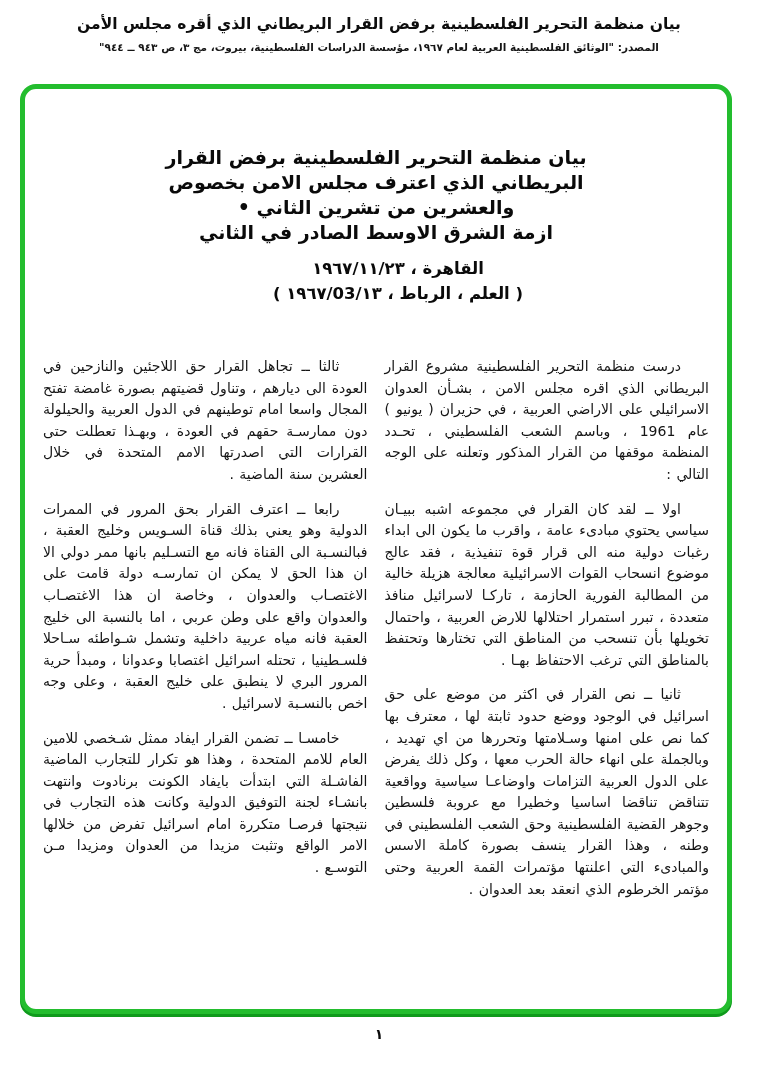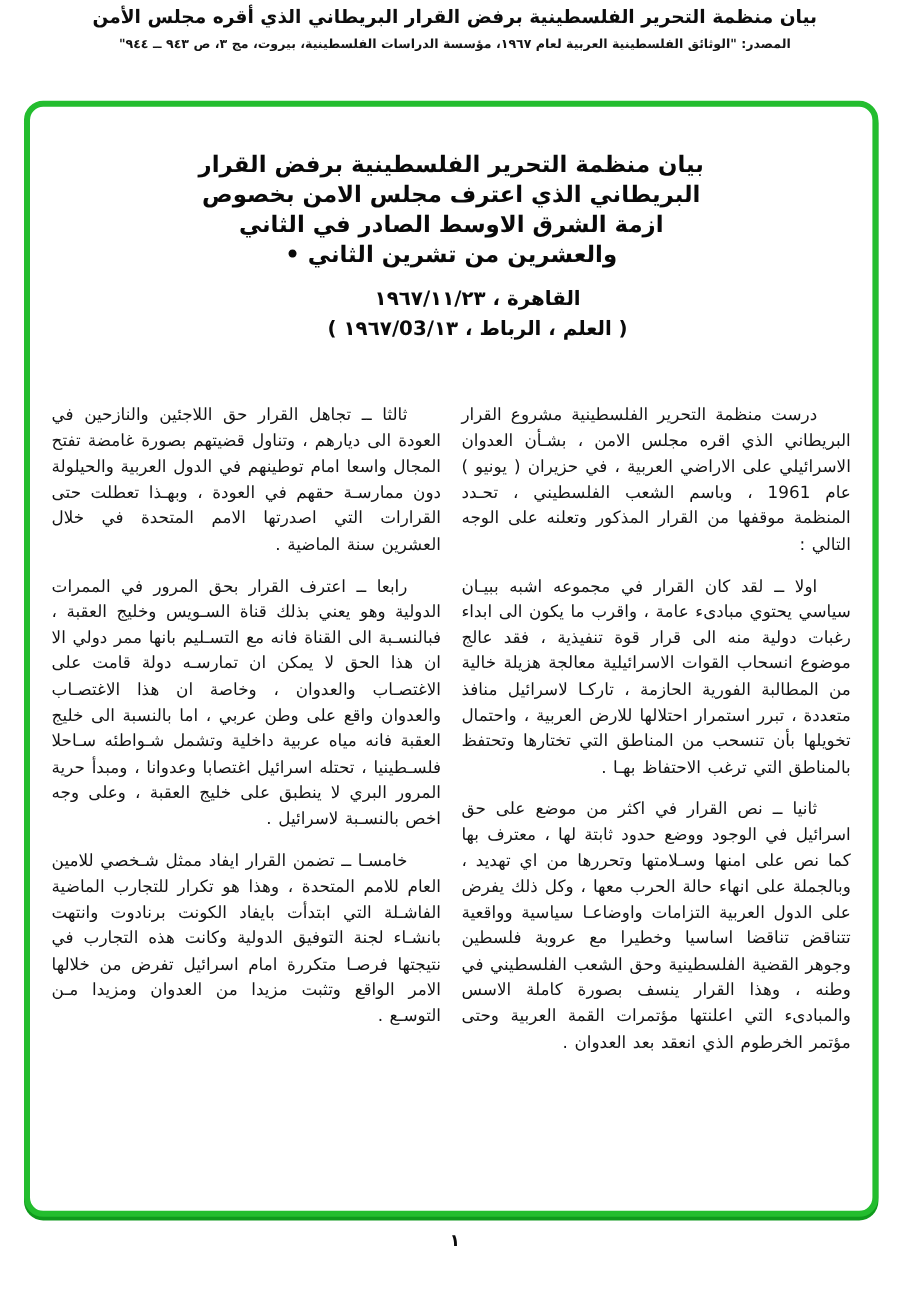--- a/index.html
+++ b/index.html
@@ -12,21 +12,21 @@
   .page {
     position: relative;
     width: 758px;
     height: 1078px;
     background: #ffffff;
     overflow: hidden;
     direction: rtl;
   }
   
   .scan-header {
-    padding-top: 3px;
+    padding-top: 13px;
     text-align: center;
   }
   .scan-header-title {
     font-size: 15.5px;
     font-weight: bold;
     line-height: 22px;
     color: #0d0d0d;
   }
   .scan-header-source {
     margin-top: 6px;
@@ -43,21 +43,21 @@
     height: 920px;
     border: 5px solid var(--frame-green, #23bd2e);
     border-radius: 16px;
     box-shadow: 0 3px 0 var(--frame-shadow, #0f9a1c),
                 inset 0 0 0 1px #ffffff;
     background: #ffffff;
     box-sizing: content-box;
   }
   
   .doc-title {
-    padding-top: 36px;
+    padding-top: 56px;
     text-align: center;
     font-weight: bold;
     font-size: 19px;
     line-height: 25px;
     color: #0a0a0a;
   }
   .doc-dates {
     margin-top: 11px;
     text-align: center;
     font-weight: bold;
@@ -107,22 +107,22 @@
   <div class="scan-header">
     <div class="scan-header-title">بيان منظمة التحرير الفلسطينية برفض القرار البريطاني الذي أقره مجلس الأمن</div>
     <div class="scan-header-source">المصدر: "الوثائق الفلسطينية العربية لعام ١٩٦٧، مؤسسة الدراسات الفلسطينية، بيروت، مج ٣، ص ٩٤٣ ــ ٩٤٤"</div>
   </div>
 
   <div class="frame">
 
     <div class="doc-title">
       <div>بيان منظمة التحرير الفلسطينية برفض القرار</div>
       <div>البريطاني الذي اعترف مجلس الامن بخصوص</div>
+      <div>والعشرين من تشرين الثاني •</div>
       <div>ازمة الشرق الاوسط الصادر في الثاني</div>
-      <div>والعشرين من تشرين الثاني •</div>
     </div>
 
     <div class="doc-dates">
       <div>القاهرة ، ١٩٦٧/١١/٢٣</div>
       <div>( العلم ، الرباط ، ١٩٦٧/03/١٣ )</div>
     </div>
 
     <div class="columns">
 
       <div class="col">

